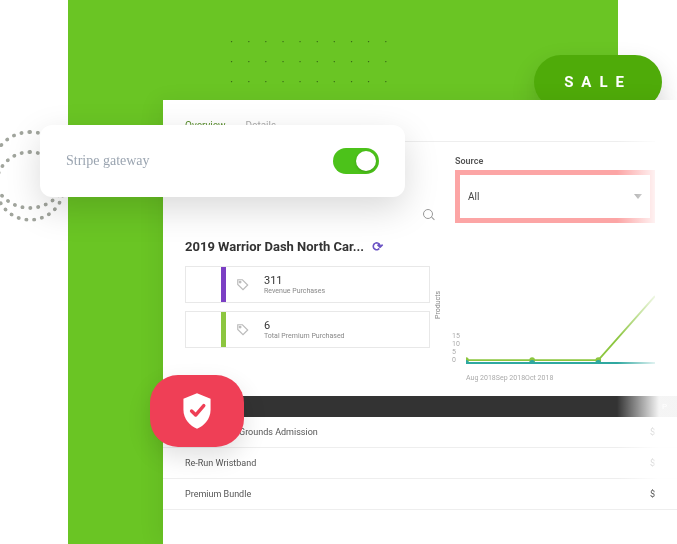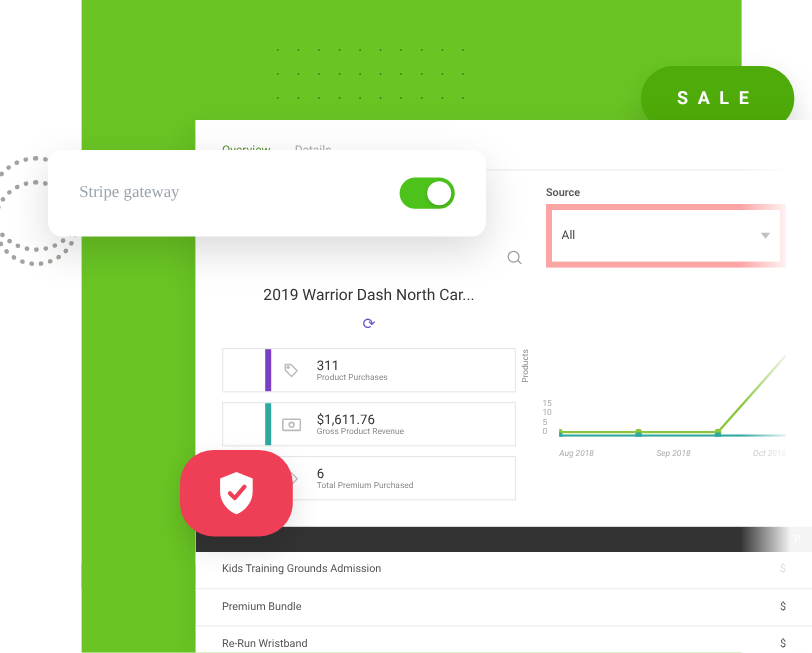--- a/index.html
+++ b/index.html
@@ -19,34 +19,34 @@
   .tab.active{color:#5a8f2e;border-bottom:2px solid #5a8f2e;}
   .filters{display:flex;gap:22px;margin:14px 0 6px 0;justify-content:flex-end;}
   .filter-group{display:flex;flex-direction:column;gap:4px;font-size:9px;color:#555;flex:1;max-width:200px;}
   .filter-label{font-weight:600;}
   .select{border:5px solid #fca5a5;padding:16px 8px;font-size:10px;color:#444;background:#fff;display:flex;justify-content:space-between;align-items:center;}
   .searchline{display:flex;justify-content:flex-end;border-bottom:1px solid #eee;padding:4px 0;}
   .mag{width:10px;height:10px;border:1px solid #999;border-radius:50%;position:relative;}
   .mag::after{content:"";position:absolute;width:4px;height:1px;background:#999;transform:rotate(45deg);bottom:-1px;right:-3px;}
   .content{display:flex;gap:18px;margin-top:16px;}
   .col-left{flex:0 0 245px;}
-  .race-title{font-size:13px;color:#333;font-weight:400;display:flex;align-items:center;gap:8px;margin-bottom:12px;flex-direction:column;}
+  .race-title{font-size:13px;color:#333;font-weight:700;display:flex;align-items:flex-end;gap:8px;margin-bottom:12px;}
   .refresh{color:#6b53c4;font-size:13px;}
   .stat{border:1px solid #e8e8e8;display:flex;align-items:stretch;margin-bottom:8px;background:#fff;padding-left:35px;}
   .bar{width:5px;}
   .icon-cell{width:34px;display:flex;align-items:center;justify-content:center;}
   .stat-body{padding:7px 4px;}
   .stat-val{font-size:11px;color:#333;}
   .stat-lbl{font-size:7px;color:#888;}
   .col-right{flex:1;position:relative;}
   .chart{height:115px;position:relative;margin-top:28px;}
   .ylabel{position:absolute;left:-10px;top:50%;transform:rotate(-90deg) translateX(10px);font-size:7px;color:#888;transform-origin:left center;}
   .ticks{position:absolute;left:4px;top:0;bottom:18px;display:flex;flex-direction:column;justify-content:flex-end;font-size:7px;color:#aaa;}
   .plot{position:absolute;left:18px;right:0;top:0;bottom:18px;}
-  .xaxis{position:absolute;left:18px;right:0;bottom:0;display:flex;justify-content:space-between;font-size:7px;color:#aaa;font-style:italic;}
+  .xaxis{position:absolute;left:18px;right:0;bottom:0;display:flex;font-size:7px;color:#aaa;}
   .dark-strip{background:#333;color:#fff;font-size:8px;padding:6px 10px;display:flex;justify-content:flex-end;margin:0 -22px;}
   .tbl{margin:0 -22px;}
   .row{border-bottom:1px solid #eee;font-size:9px;color:#555;padding:10px 22px;display:flex;justify-content:space-between;}
   .card{position:absolute;left:40px;top:125px;width:365px;height:72px;background:#fff;border-radius:12px;box-shadow:0 12px 35px rgba(0,0,0,0.15);display:flex;align-items:center;padding:0 26px;gap:22px;}
   .stripe-logo{font-family:Arial,sans-serif;font-weight:700;font-size:22px;color:#635bff;letter-spacing:-0.5px;}
   .card-label{color:#9aa4b0;font-size:14px;flex:1;font-family:Liberation Serif, serif;}
   .toggle{width:46px;height:26px;border-radius:20px;background:#4cc21a;position:relative;}
   .knob{position:absolute;right:3px;top:3px;width:20px;height:20px;border-radius:50%;background:#fff;box-shadow:0 1px 3px rgba(0,0,0,0.2);}
   .shield-badge{position:absolute;left:150px;top:375px;width:94px;height:72px;background:#ef3f56;border-radius:28px;display:flex;align-items:center;justify-content:center;box-shadow:0 10px 25px rgba(0,0,0,0.12);}
   .caret{width:0;height:0;border-left:4px solid transparent;border-right:4px solid transparent;border-top:5px solid #888;}
@@ -99,37 +99,24 @@
           <div class="stat">
             <div class="bar" style="background:#7b3fc4"></div>
             <div class="icon-cell">
               <svg width="14" height="14" viewBox="0 0 24 24" fill="none" stroke="#bbb" stroke-width="2">
                   <path d="M20 12l-8 8-9-9V3h8z"></path>
                   <circle cx="7" cy="7" r="1.5" fill="#bbb"></circle>
                 </svg>
             </div>
             <div class="stat-body">
               <div class="stat-val">311</div>
-              <div class="stat-lbl">Product Purchases</div>
+              <div class="stat-lbl">Revenue Purchases</div>
             </div>
           </div>
 
-          <div class="stat">
-            <div class="bar" style="background:#2fa8a0"></div>
-            <div class="icon-cell">
-              <svg width="16" height="12" viewBox="0 0 24 16" fill="none" stroke="#bbb" stroke-width="2">
-                  <rect x="1" y="1" width="22" height="14" rx="1"></rect>
-                  <circle cx="12" cy="8" r="3"></circle>
-                </svg>
-            </div>
-            <div class="stat-body">
-              <div class="stat-val">$1,611.76</div>
-              <div class="stat-lbl">Gross Product Revenue</div>
-            </div>
-          </div>
 
           <div class="stat">
             <div class="bar" style="background:#8cc63f"></div>
             <div class="icon-cell">
               <svg width="14" height="14" viewBox="0 0 24 24" fill="none" stroke="#bbb" stroke-width="2">
                   <path d="M20 12l-8 8-9-9V3h8z"></path>
                   <circle cx="7" cy="7" r="1.5" fill="#bbb"></circle>
                 </svg>
             </div>
             <div class="stat-body">
@@ -174,25 +161,25 @@
     <div style="height:14px"></div>
     <div class="dark-strip" style="margin:0">
       <span>P</span>
     </div>
     <div class="tbl" style="margin:0">
       <div class="row">
         <span>Kids Training Grounds Admission</span>
         <span>$</span>
       </div>
       <div class="row">
-        <span>Premium Bundle</span>
+        <span>Re-Run Wristband</span>
         <span>$</span>
       </div>
       <div class="row">
-        <span>Re-Run Wristband</span>
+        <span>Premium Bundle</span>
         <span>$</span>
       </div>
     </div>
   </div>
 
   <div class="xfade"></div>
 
   <div class="card">
     <div class="card-label">Stripe gateway</div>
     <div class="toggle">

